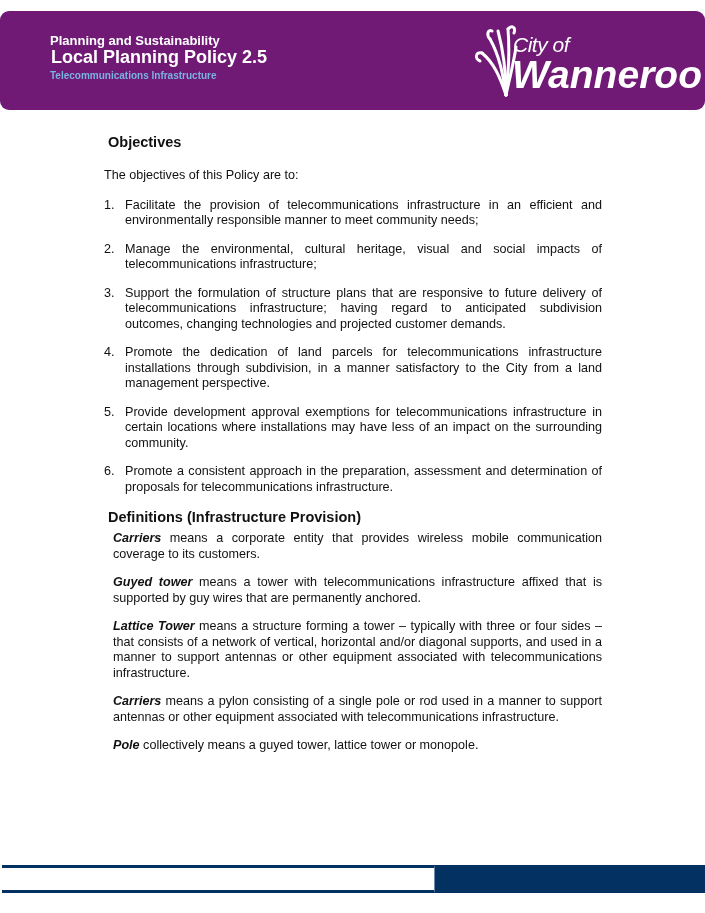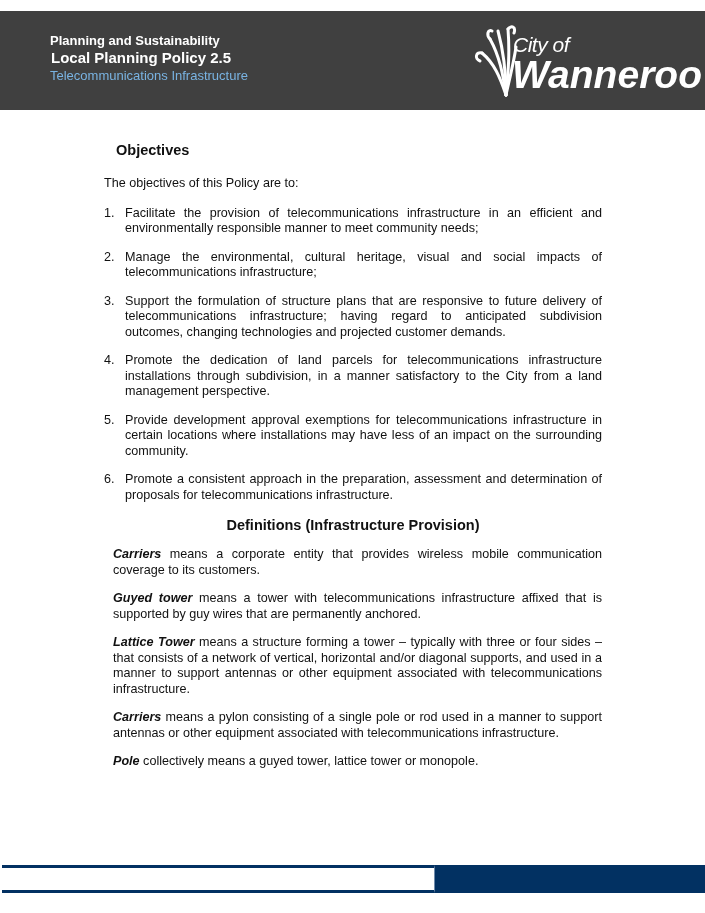--- a/index.html
+++ b/index.html
@@ -1,33 +1,33 @@
 <!DOCTYPE html>
 <html><head>
 <meta charset="utf-8">
 <style>
   html, body { margin:0; padding:0; background:#ffffff; }
   body { width:705px; height:913px; position:relative; overflow:hidden;
          font-family:"Liberation Sans", sans-serif; color:#111; }
-  .header { position:absolute; left:0; top:11px; width:705px; height:99px; background:#404040; }
+  .header { position:absolute; left:0; top:11px; width:705px; height:99px; background:#701a75;border-radius:9px; }
   .hdr-text { position:absolute; left:50px; top:22px; color:#fff; }
   .hdr-line1 { font-size:13px; font-weight:bold; line-height:16px; }
-  .hdr-line2 { font-size:15px; font-weight:bold; line-height:17px; margin-left:1px; }
-  .hdr-line3 { font-size:13px; font-weight:normal; line-height:20px; color:#79b3e2; }
+  .hdr-line2 { font-size:18px; font-weight:bold; line-height:17px; margin-left:1px; }
+  .hdr-line3 { font-size:10px; font-weight:bold; line-height:20px; color:#79b3e2; }
   .logo { position:absolute; left:470px; top:6px; width:210px; height:80px;font-style:italic; }
   .logo-city { position:absolute; left:43px; top:16px; color:#fff; font-size:21px; letter-spacing:-0.5px; }
   .logo-name { position:absolute; left:42px; top:36px; color:#fff; font-size:39px; font-weight:bold; letter-spacing:0px; }
   .content { position:absolute; left:104px; top:128px; width:498px; }
-  h2 { font-size:14.5px; font-weight:bold; margin:12px; line-height:20px; }
+  h2 { font-size:14.5px; font-weight:bold; margin:4px; line-height:20px; }
   p, li { font-size:12.6px; line-height:15.5px; text-align:justify; margin:0; }
   .intro { margin-top:16px; }
   ol { list-style:none; margin:14px 0 0 0; padding:0; }
   ol li { position:relative; padding-left:21px; margin-bottom:13px; }
   ol li .num { position:absolute; left:0; top:0; }
-  .defs-title { margin-top:-1px;text-align:center; }
+  .defs-title { margin-top:-1px; }
   .defs { margin-left:9px; margin-top:0; }
   .def { margin-bottom:13px; }
   .def .term { font-weight:bold; font-style:italic; }
   .footer { position:absolute; left:2px; top:865px; width:703px; height:28px; }
   .foot-left { position:absolute; left:0; top:0; width:433px; height:28px; box-sizing:border-box;
                border-top:3px solid #023162; border-bottom:3px solid #023162; border-right:1px solid #6f8bab; background:#fff; }
   .foot-right { position:absolute; left:433px; top:0; width:270px; height:28px; background:#023162; }
 </style>
 </head>
 <body>

